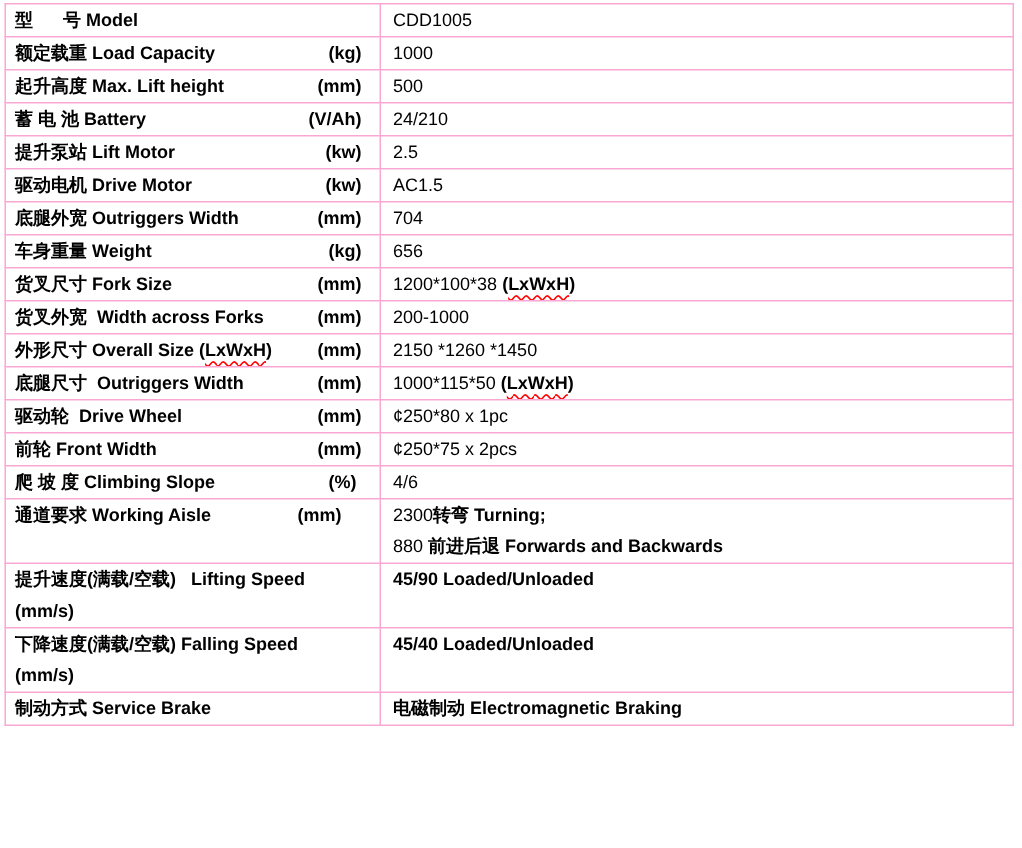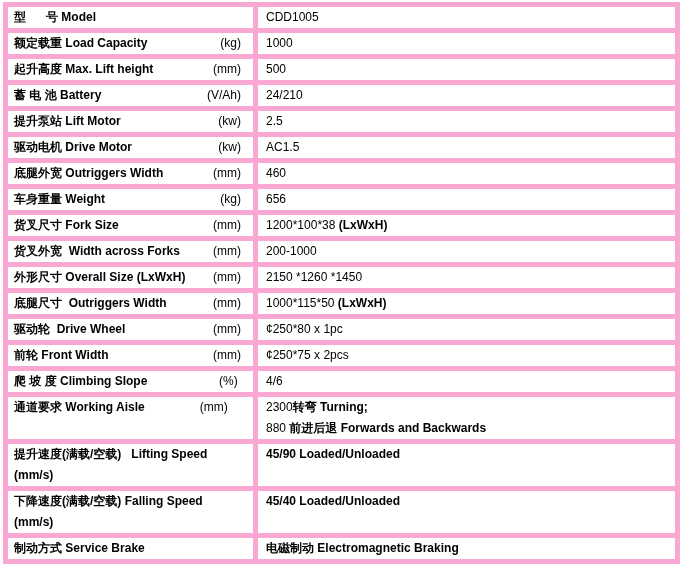--- a/index.html
+++ b/index.html
@@ -14,42 +14,43 @@
   .doc-wrap {
     position: absolute;
     left: 3px;
     top: 2px;
   }
   table.spec {
     border-collapse: collapse;
     table-layout: fixed;
   }
   table.spec td {
-    border: 5px solid #f9a8d4;
+    border: 1px solid #f9a8d4;
     vertical-align: top;
     padding: 0;
     font-size: 12px;
     line-height: 21px;
     color: #000000;
     overflow: hidden;
   }
   tr.h1 { height: 21.5px; }
   tr.h2 { height: 43px; }
   .lbl-line {
     display: flex;
     justify-content: space-between;
     padding: 0 12px 0 6px;
   }
   .val-line {
     padding: 0 4px 0 8px;
   }
   .seg, .unit { white-space: pre; }
   .b { font-weight: bold; }
-  .unit { font-weight: normal; }
+  .unit { font-weight: bold; }
   .wavy {
+    text-decoration: underline;
     text-decoration-style: wavy;
     text-decoration-color: #ff0000;
     text-decoration-thickness: 1px;
     text-underline-offset: 3px;
     text-decoration-skip-ink: none;
     margin-top: 47px;
   }
 </style>
 </head>
 <body>
@@ -127,21 +128,21 @@
           </td>
         </tr>
         <tr class="h1">
           <td>
             <div class="lbl-line">
               <span><span class="seg b">底腿外宽 Outriggers Width</span></span>
               <span class="unit">(mm)</span>
             </div>
           </td>
           <td>
-            <div class="val-line"><span class="seg">460</span></div>
+            <div class="val-line"><span class="seg">704</span></div>
           </td>
         </tr>
         <tr class="h1">
           <td>
             <div class="lbl-line">
               <span><span class="seg b">车身重量 Weight</span></span>
               <span class="unit">(kg)</span>
             </div>
           </td>
           <td>

